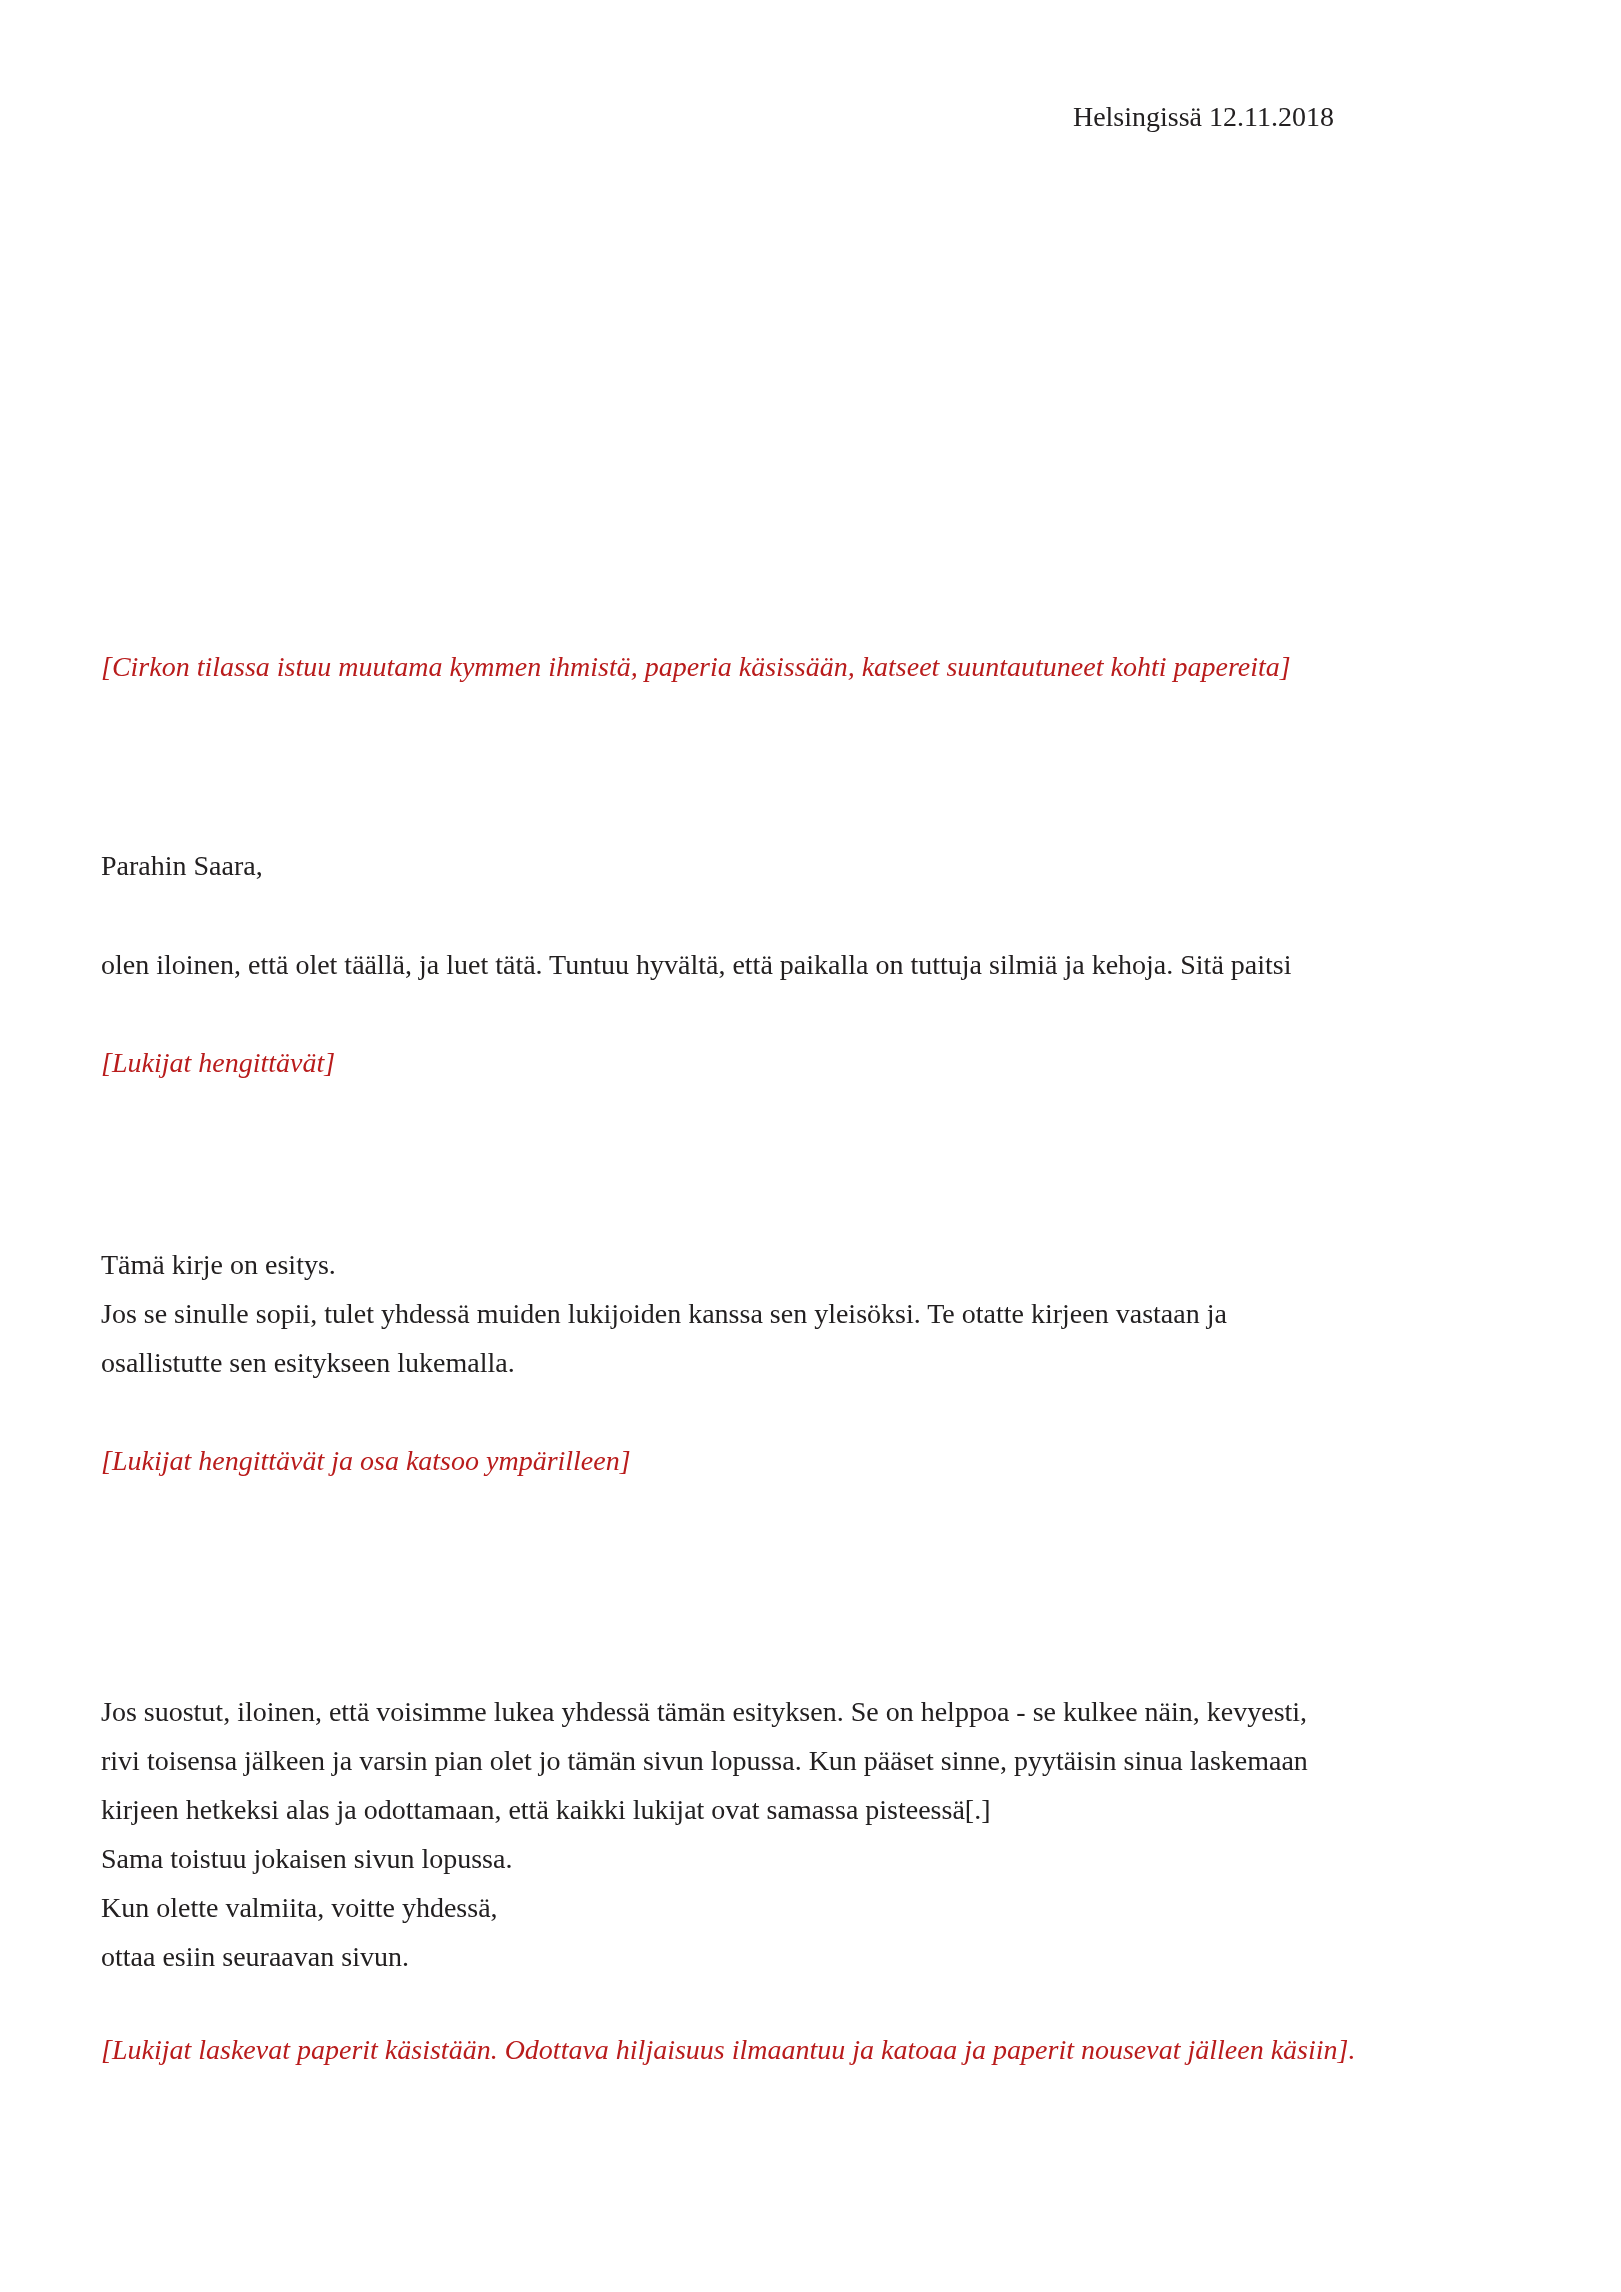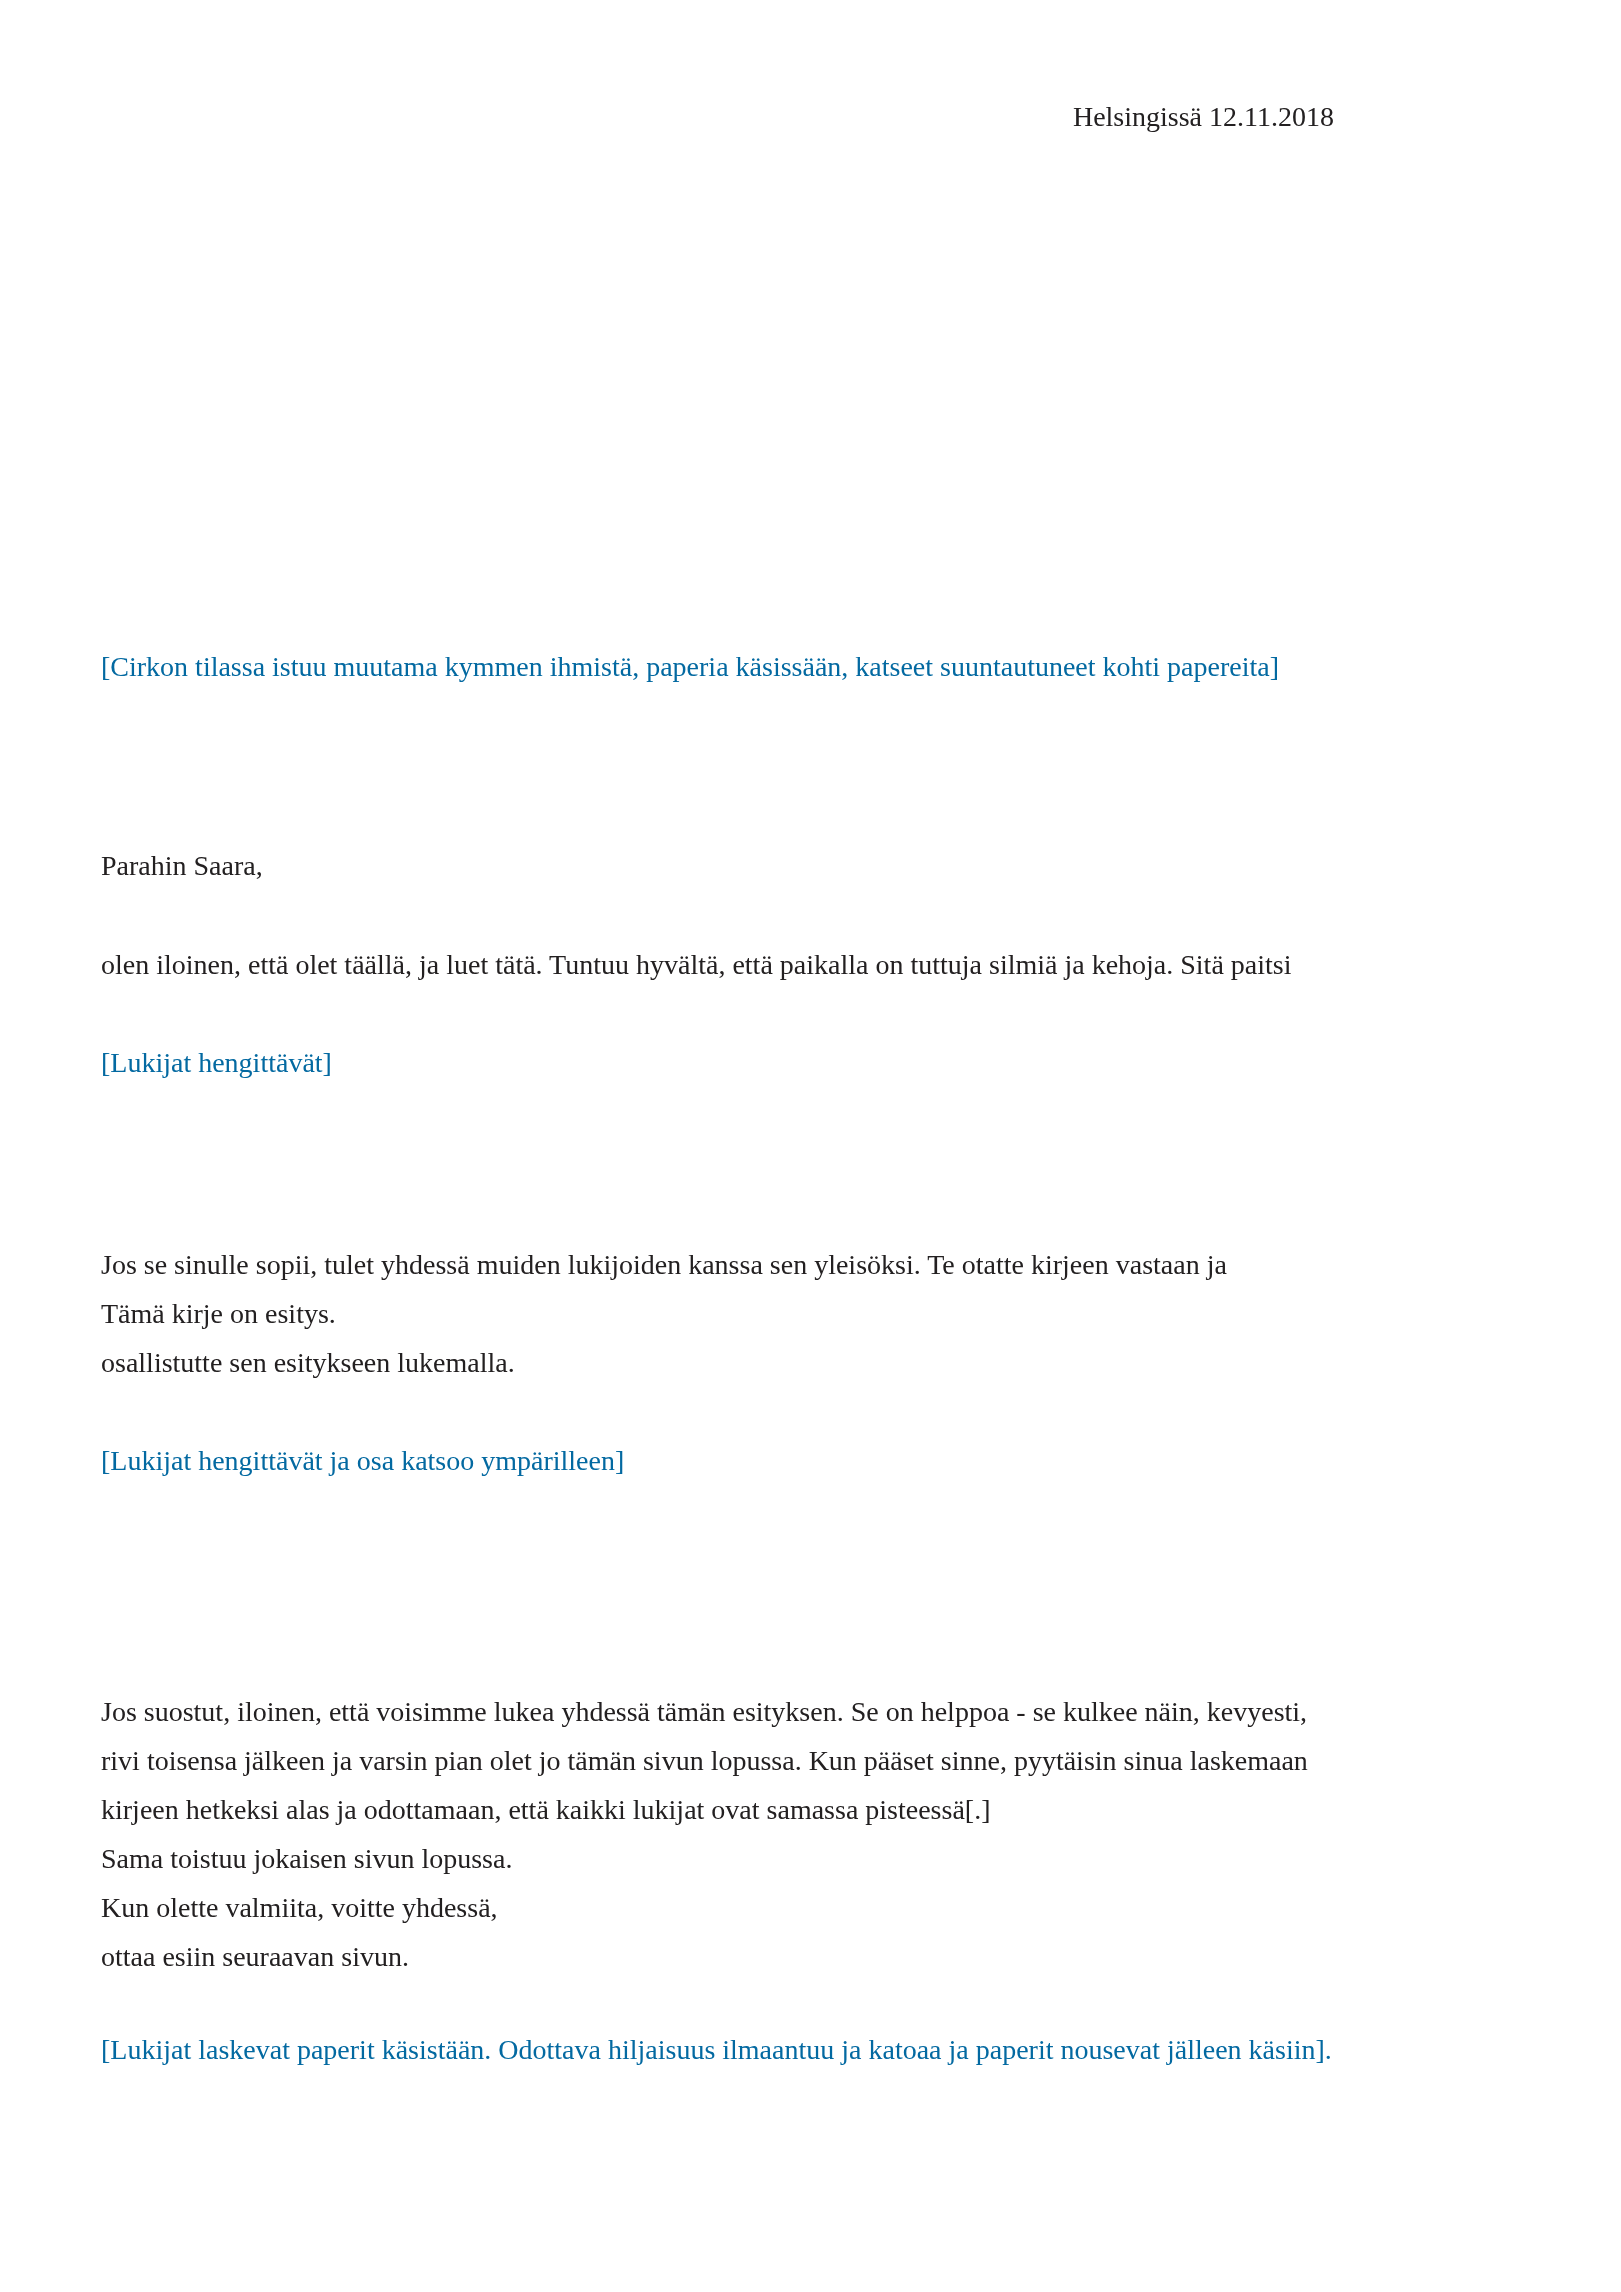--- a/index.html
+++ b/index.html
@@ -25,21 +25,22 @@
   .line,
   .stage {
     font-size: 28px;
     line-height: 49px;
     white-space: nowrap;
   }
   .date-line {
     text-align: right;
   }
   .stage {
-    color: #0369a1;
+    color: #b91c1c;
+    font-style: italic;
   }
   .stage-opening   { margin-top: 501px; }
   .salutation      { margin-top: 150px; }
   .para1           { margin-top: 50px;  }
   .stage-breathe   { margin-top: 49px;  }
   .para2           { margin-top: 153px; }
   .stage-breathe-look { margin-top: 49px; }
   .para3           { margin-top: 202px; }
   .stage-closing   { margin-top: 44px;  }
 </style>
@@ -55,22 +56,22 @@
 
     <div class="salutation">Parahin Saara,</div>
 
     <div class="para1">
       <div class="line">olen iloinen, että olet täällä, ja luet tätä. Tuntuu hyvältä, että paikalla on tuttuja silmiä ja kehoja. Sitä paitsi</div>
     </div>
 
     <div class="stage stage-breathe">[Lukijat hengittävät]</div>
 
     <div class="para2">
+      <div class="line">Tämä kirje on esitys.</div>
       <div class="line">Jos se sinulle sopii, tulet yhdessä muiden lukijoiden kanssa sen yleisöksi. Te otatte kirjeen vastaan ja</div>
-      <div class="line">Tämä kirje on esitys.</div>
       <div class="line">osallistutte sen esitykseen lukemalla.</div>
     </div>
 
     <div class="stage stage-breathe-look">[Lukijat hengittävät ja osa katsoo ympärilleen]</div>
 
     <div class="para3">
       <div class="line">Jos suostut, iloinen, että voisimme lukea yhdessä tämän esityksen. Se on helppoa - se kulkee näin, kevyesti,</div>
       <div class="line">rivi toisensa jälkeen ja varsin pian olet jo tämän sivun lopussa. Kun pääset sinne, pyytäisin sinua laskemaan</div>
       <div class="line">kirjeen hetkeksi alas ja odottamaan, että kaikki lukijat ovat samassa pisteessä[.]</div>
       <div class="line">Sama toistuu jokaisen sivun lopussa.</div>

